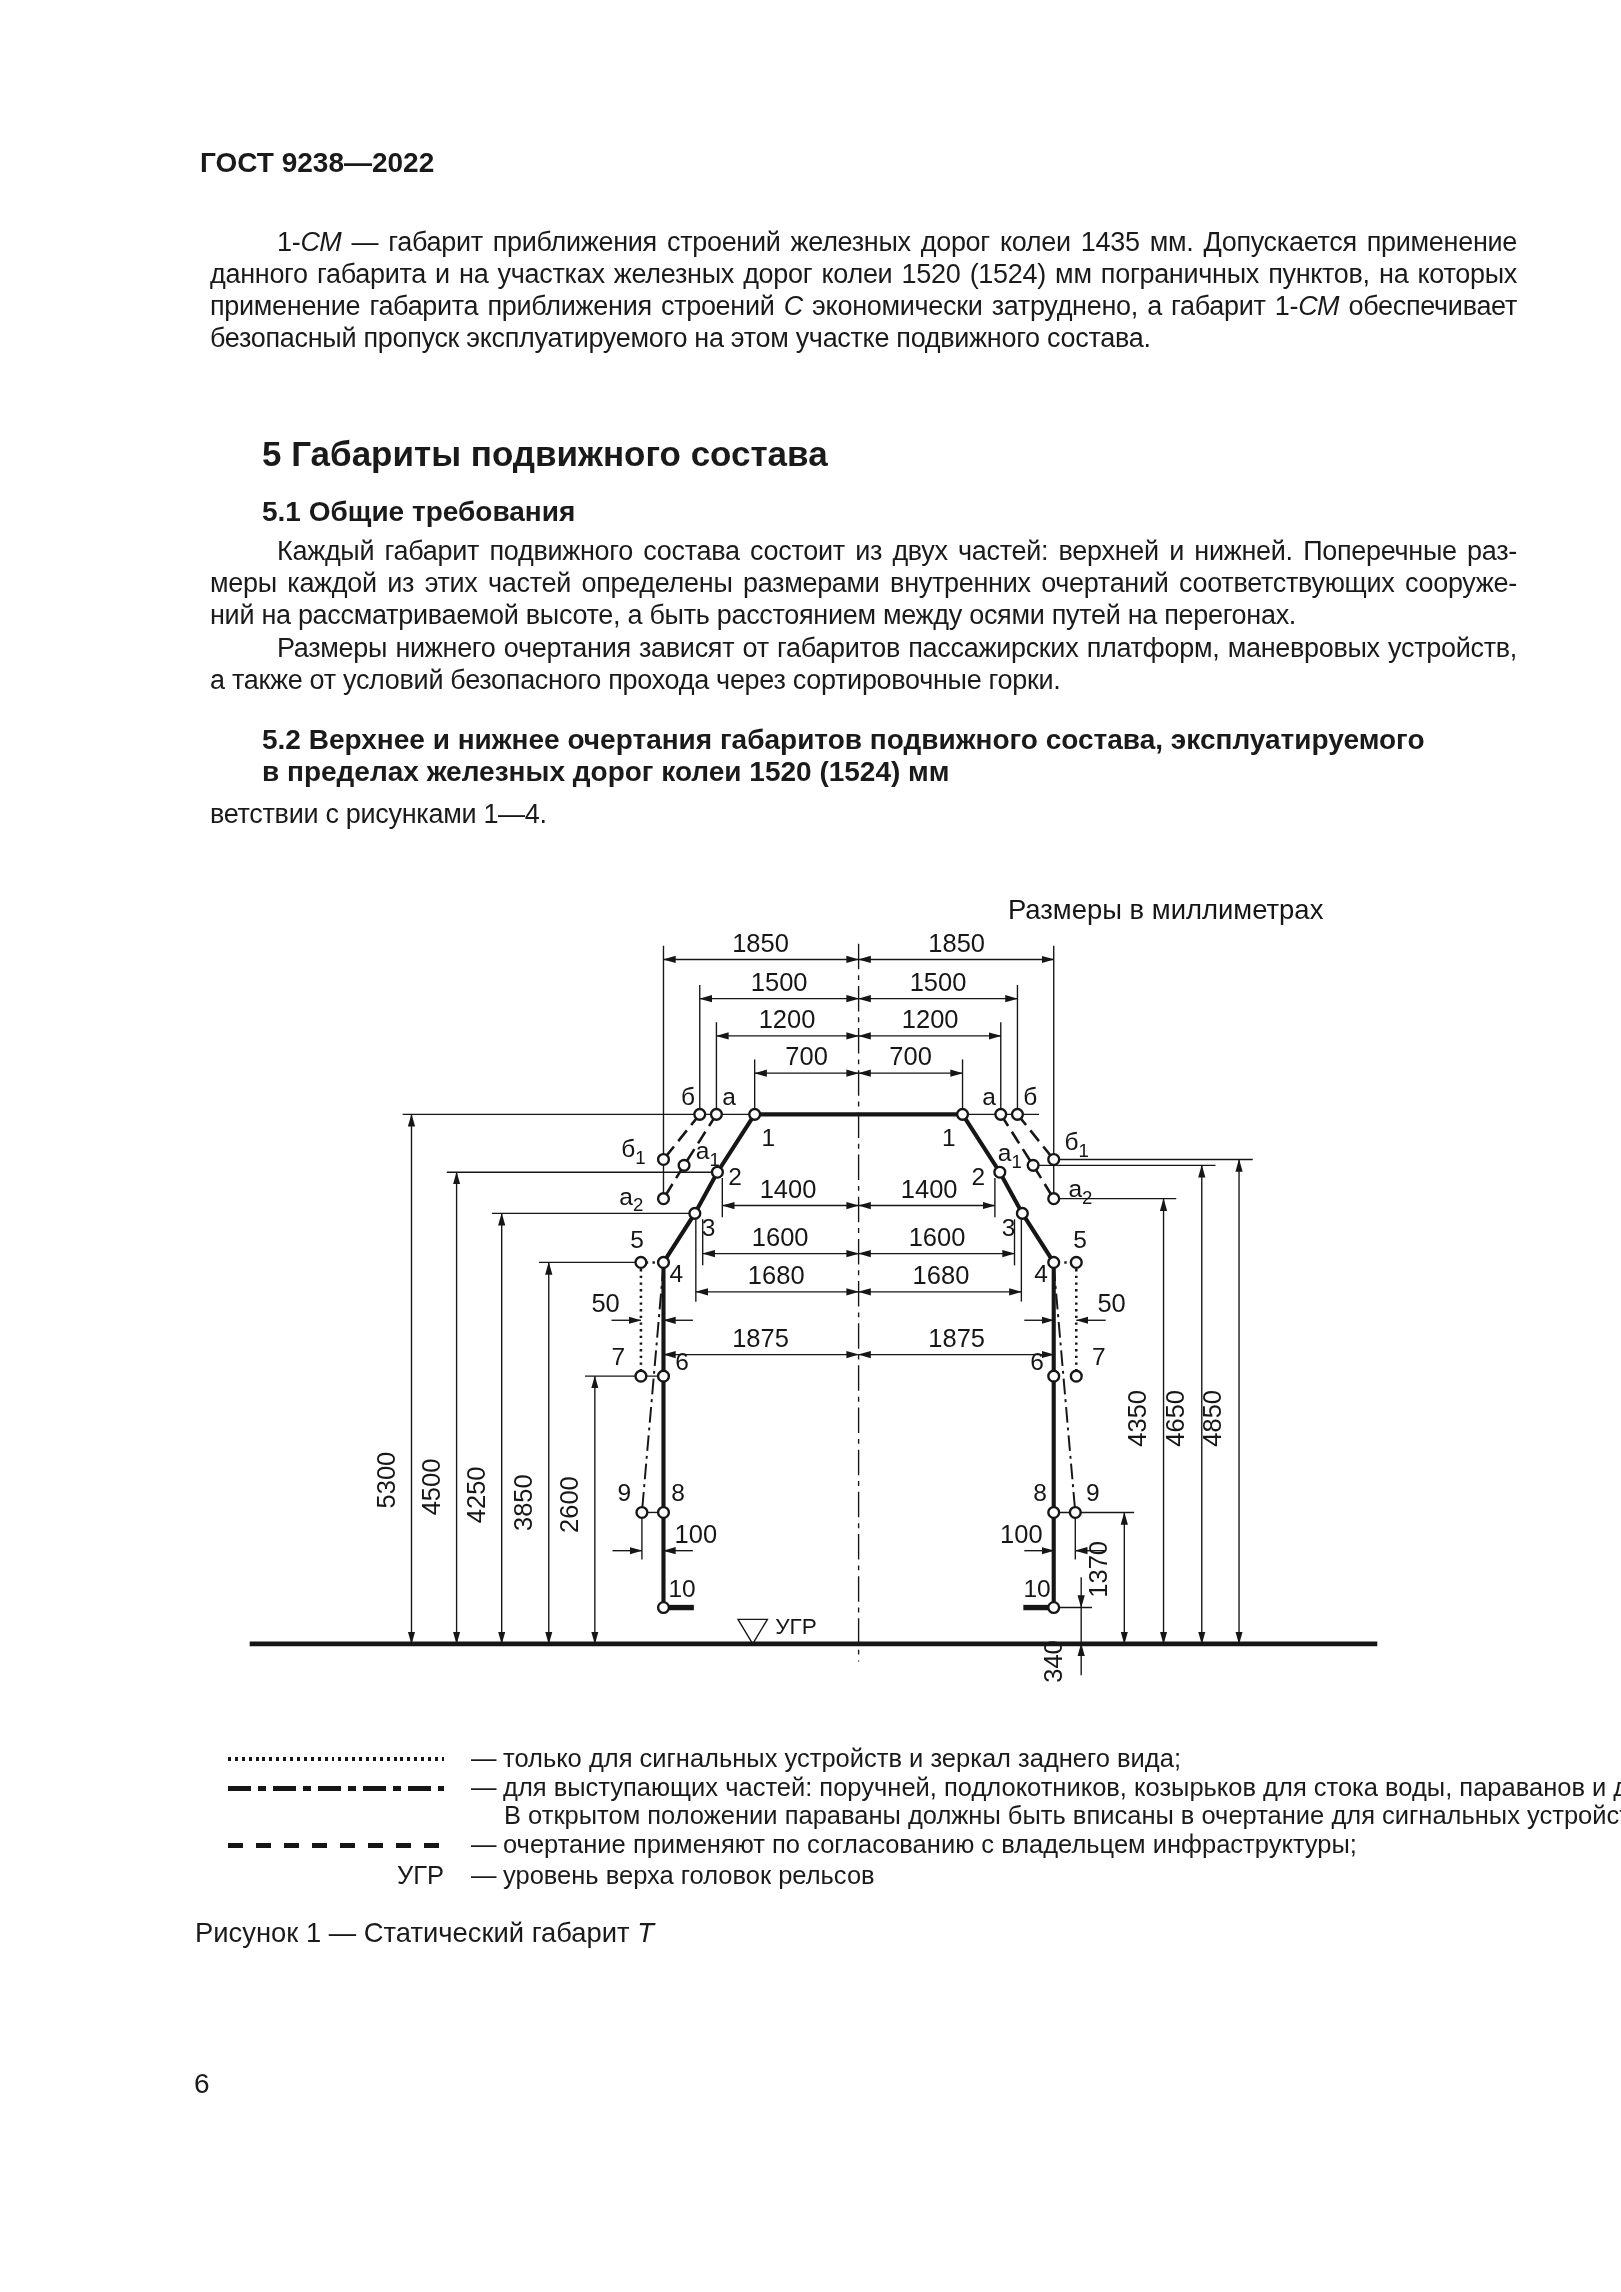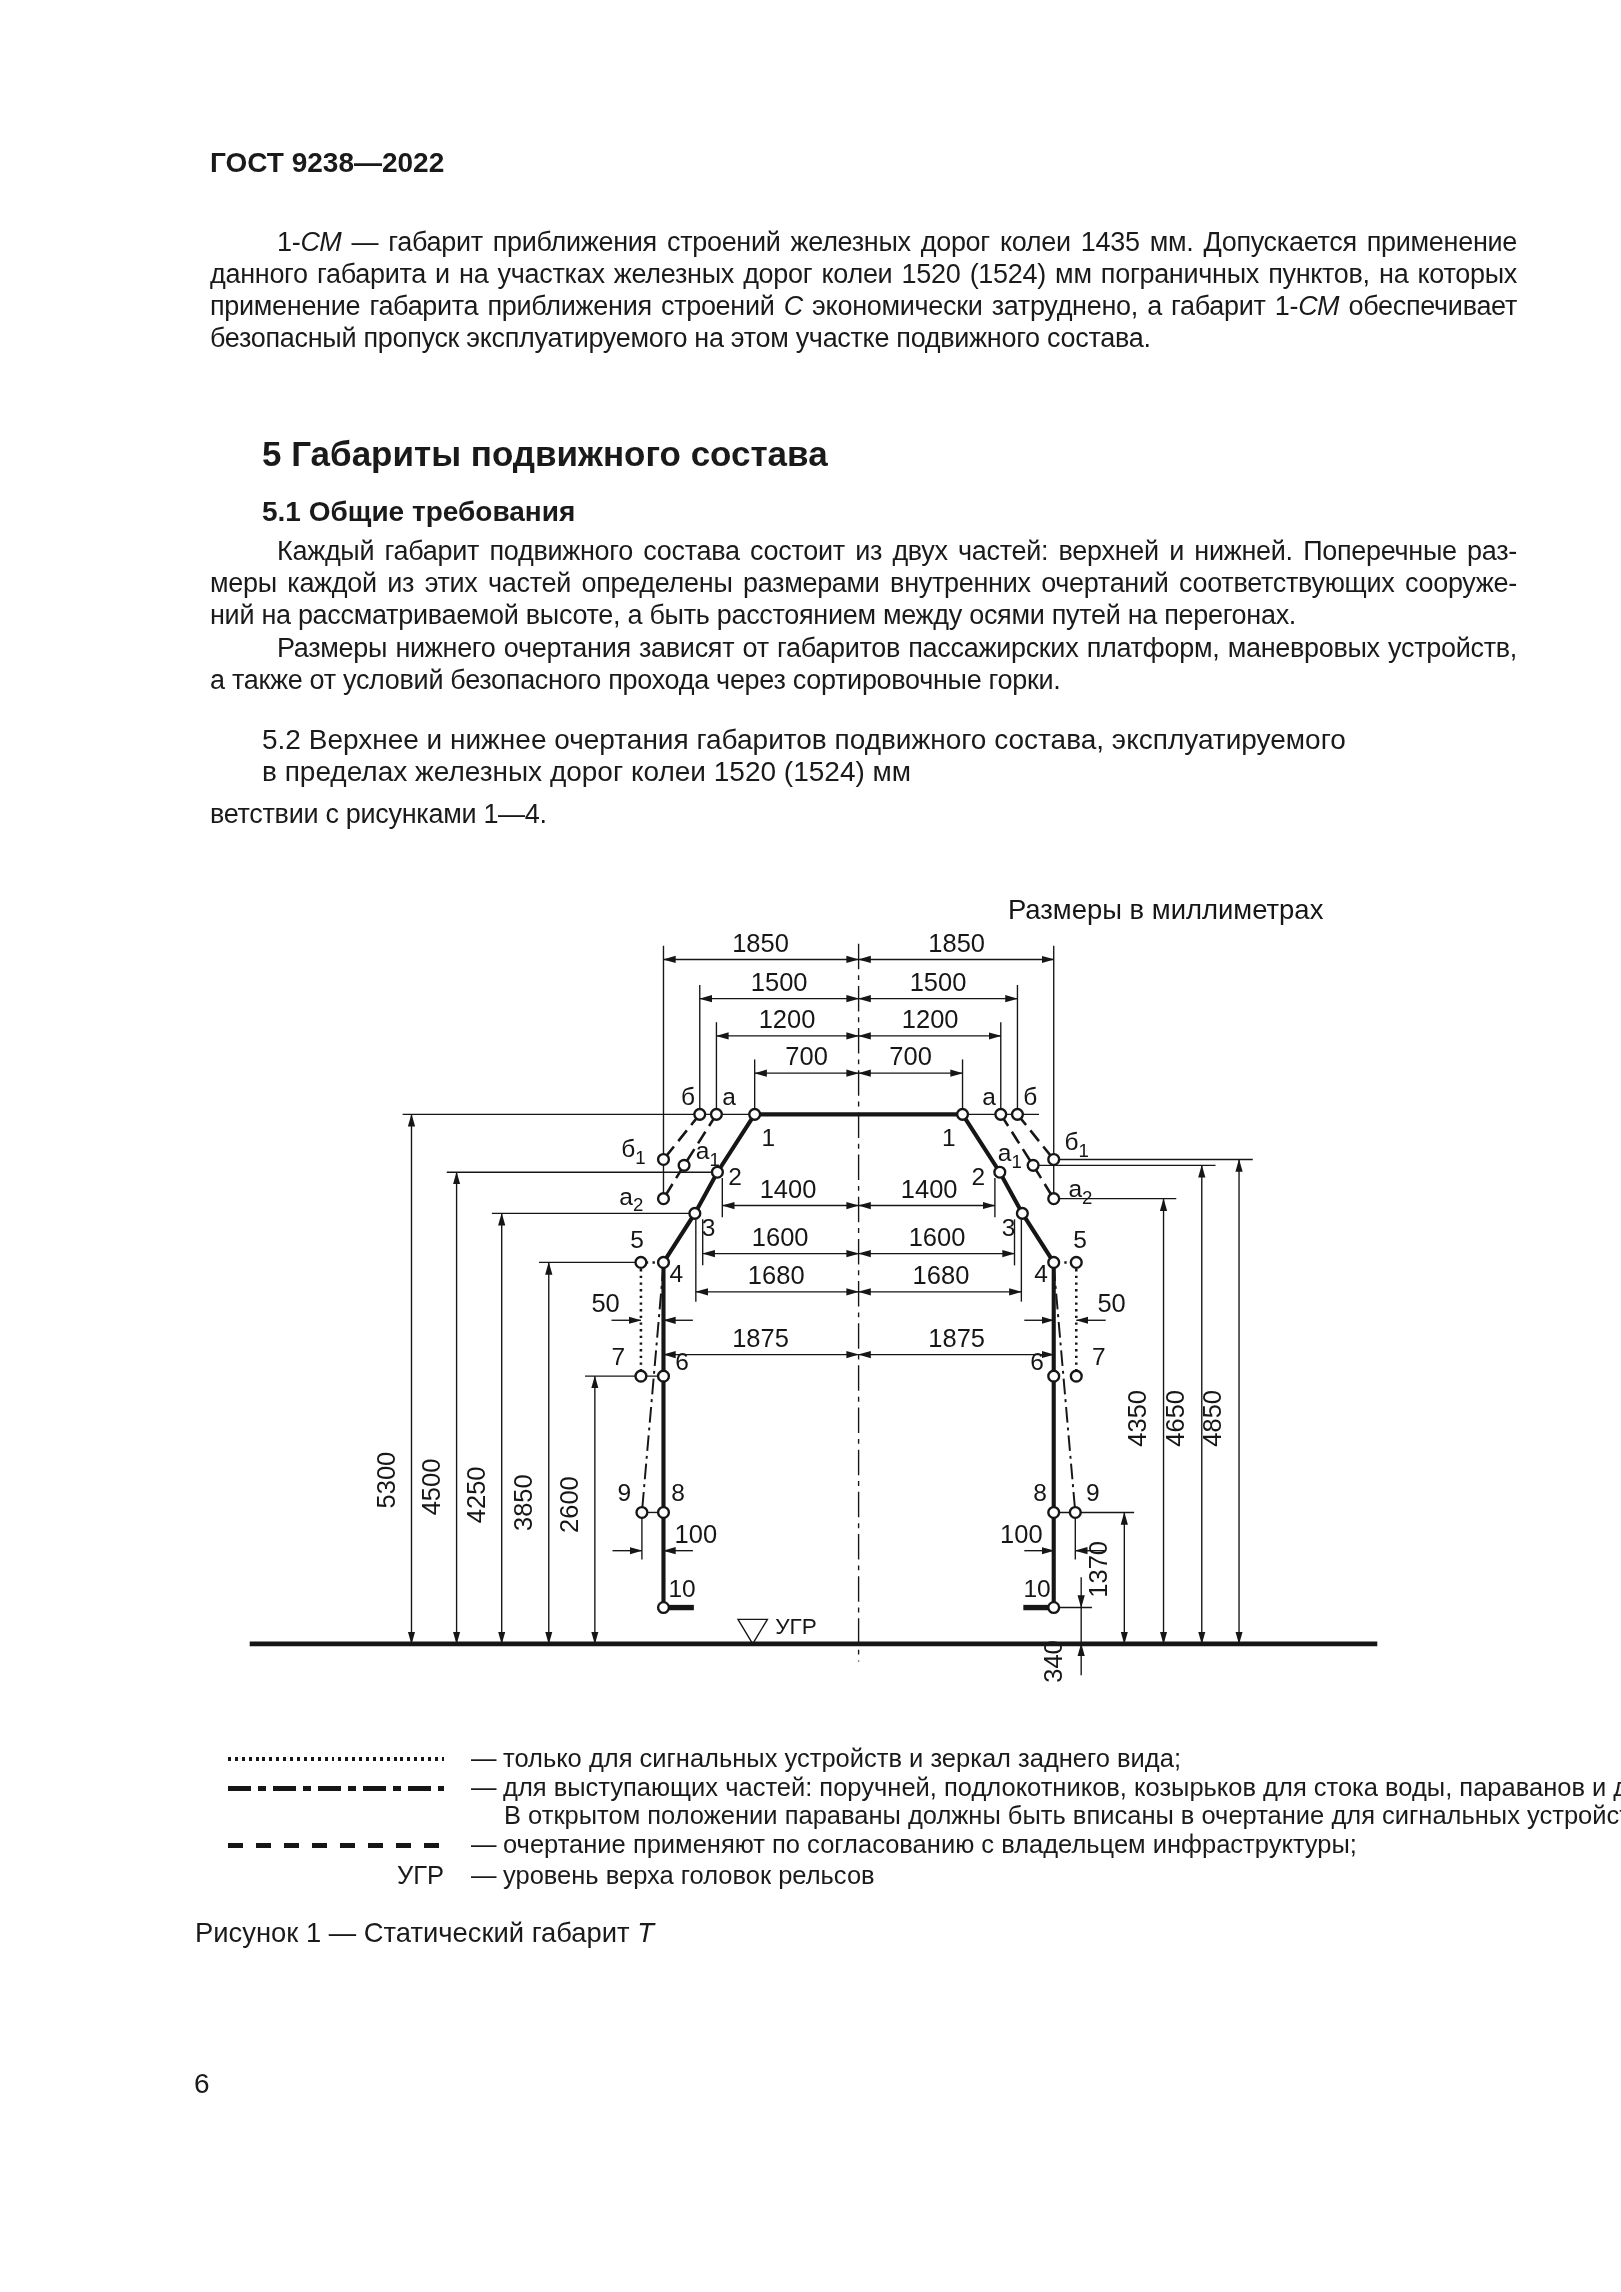--- a/index.html
+++ b/index.html
@@ -1,26 +1,26 @@
 <!DOCTYPE html>
 <html><head>
 <meta charset="utf-8">
 <style>
   html,body{margin:0;padding:0;background:#888;}
   .page{position:relative;width:1621px;height:2293px;background:#ffffff;
         font-family:"Liberation Sans", sans-serif;color:#1a1a1a;overflow:hidden;}
   .abs{position:absolute;}
-  .doc-header{left:210px;top:147px;font-size:28px;font-weight:bold;letter-spacing:0;}
+  .doc-header{left:200px;top:147px;font-size:28px;font-weight:bold;letter-spacing:0;}
   .text-block{left:210px;width:1307px;font-size:27px;line-height:32px;letter-spacing:-0.3px;}
   .tline{height:32px;overflow:hidden;text-align:justify;text-align-last:justify;white-space:normal;}
   .tline.first{text-indent:67px;}
   .tline.last{text-align-last:left;}
   .h1{left:262px;top:433px;font-size:35px;font-weight:bold;line-height:41px;white-space:nowrap;}
   .h2{left:262px;top:496px;font-size:28px;font-weight:bold;white-space:nowrap;}
-  .h52{left:262px;top:724px;font-size:28px;font-weight:normal;line-height:32px;}
+  .h52{left:262px;top:724px;font-size:28px;font-weight:bold;line-height:32px;}
   .h52 div{white-space:nowrap;height:32px;overflow:hidden;}
   .it{font-style:italic;}
   .sb{font-size:0.62em;position:relative;top:0.18em;}
   .fig{left:235px;top:877px;}
   svg text{fill:#161616;}
   .legend-row{position:absolute;left:228px;height:30px;font-size:25.5px;line-height:30px;white-space:nowrap;}
   .legend-row .swatch{position:absolute;left:0;top:0;width:216px;height:30px;}
   .legend-row .swatch .bar{position:absolute;left:0;right:0;}
   .legend-row .dash{position:absolute;left:243px;top:0;}
   .legend-row .ltxt{position:absolute;left:275px;top:0;}

